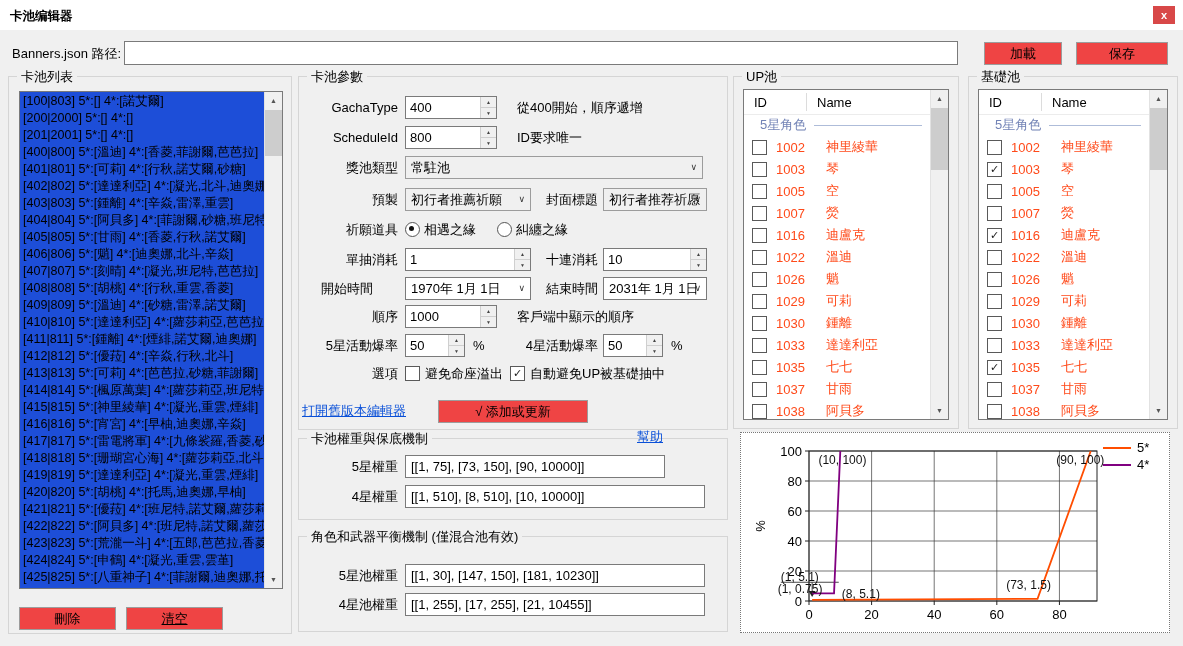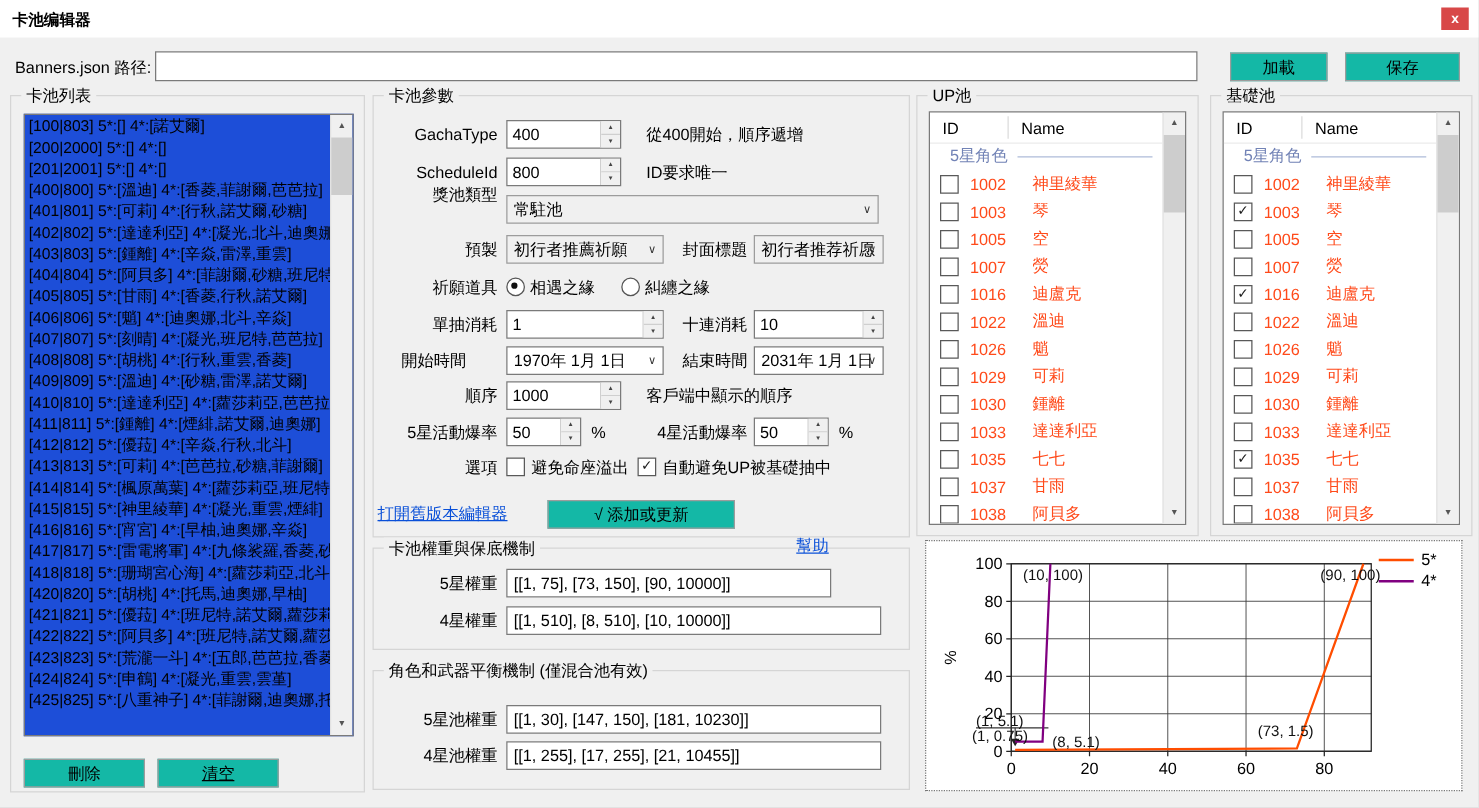--- a/index.html
+++ b/index.html
@@ -6,21 +6,21 @@
   #win{position:relative;width:1183px;height:646px;background:#f0f0f0;
        font-family:"Liberation Sans","DejaVu Sans",sans-serif;font-size:13px;color:#000;overflow:hidden;}
   
   .titlebar{position:absolute;left:0;top:0;width:100%;height:30px;background:#ffffff;}
   .title-text{position:absolute;left:10px;top:8px;font-weight:bold;font-size:12.5px;}
   .close-btn{position:absolute;right:8px;top:6px;width:22px;height:18px;background:#d84848;
              color:#fff;font-size:11px;font-weight:bold;text-align:center;line-height:18px;cursor:pointer;}
   
   .groupbox{position:absolute;border:1px solid #d5d5d5;}
   .gb-label{position:absolute;top:-9px;left:8px;background:#f0f0f0;padding:0 4px;font-size:13px;white-space:nowrap;}
-  .btn{position:absolute;background:#14b8a6;border:1px solid #9c9c9c;font-size:13px;color:#000;
+  .btn{position:absolute;background:#ef4444;border:1px solid #9c9c9c;font-size:13px;color:#000;
        display:flex;align-items:center;justify-content:center;box-sizing:border-box;cursor:pointer;}
   .flabel{position:absolute;font-size:13px;line-height:23px;text-align:right;white-space:nowrap;}
   .hint{position:absolute;font-size:13px;line-height:23px;white-space:nowrap;}
   .textbox{position:absolute;background:#fff;border:1px solid #7a7a7a;box-sizing:border-box;height:24px;
            font-size:13px;line-height:22px;padding-left:5px;white-space:nowrap;overflow:hidden;}
   .spin{position:absolute;background:#fff;border:1px solid #7a7a7a;box-sizing:border-box;height:23px;}
   .spin-val{position:absolute;left:4px;top:0;line-height:21px;font-size:13px;}
   .spin-btns{position:absolute;right:0;top:0;bottom:0;width:15px;display:flex;flex-direction:column;border-left:1px solid #cfcfcf;}
   .su,.sd{flex:1;background:#f0f0f0;font-size:5px;color:#444;display:flex;align-items:center;justify-content:center;}
   .su{border-bottom:1px solid #cfcfcf;}
@@ -96,20 +96,21 @@
           <div class="list-item">[409|809] 5*:[溫迪] 4*:[砂糖,雷澤,諾艾爾]</div>
           <div class="list-item">[410|810] 5*:[達達利亞] 4*:[蘿莎莉亞,芭芭拉,菲謝爾]</div>
           <div class="list-item">[411|811] 5*:[鍾離] 4*:[煙緋,諾艾爾,迪奧娜]</div>
           <div class="list-item">[412|812] 5*:[優菈] 4*:[辛焱,行秋,北斗]</div>
           <div class="list-item">[413|813] 5*:[可莉] 4*:[芭芭拉,砂糖,菲謝爾]</div>
           <div class="list-item">[414|814] 5*:[楓原萬葉] 4*:[蘿莎莉亞,班尼特,雷澤]</div>
           <div class="list-item">[415|815] 5*:[神里綾華] 4*:[凝光,重雲,煙緋]</div>
           <div class="list-item">[416|816] 5*:[宵宮] 4*:[早柚,迪奧娜,辛焱]</div>
           <div class="list-item">[417|817] 5*:[雷電將軍] 4*:[九條裟羅,香菱,砂糖]</div>
           <div class="list-item">[418|818] 5*:[珊瑚宮心海] 4*:[蘿莎莉亞,北斗,行秋]</div>
+          <div class="list-item">[419|819] 5*:[達達利亞] 4*:[凝光,重雲,煙緋]</div>
           <div class="list-item">[420|820] 5*:[胡桃] 4*:[托馬,迪奧娜,早柚]</div>
           <div class="list-item">[421|821] 5*:[優菈] 4*:[班尼特,諾艾爾,蘿莎莉亞]</div>
           <div class="list-item">[422|822] 5*:[阿貝多] 4*:[班尼特,諾艾爾,蘿莎莉亞]</div>
           <div class="list-item">[423|823] 5*:[荒瀧一斗] 4*:[五郎,芭芭拉,香菱]</div>
           <div class="list-item">[424|824] 5*:[申鶴] 4*:[凝光,重雲,雲堇]</div>
           <div class="list-item">[425|825] 5*:[八重神子] 4*:[菲謝爾,迪奧娜,托馬]</div>
         </div>
       <div class="vscroll">
         <div class="sb-btn sb-up">▲</div>
         <div class="sb-thumb" style="top:18px;height:46px;"></div>
@@ -137,21 +138,21 @@
   <div class="flabel" style="left:296px;top:126px;width:102px;">ScheduleId</div>
   <div class="spin" style="left:405px;top:126px;width:92px;">
     <span class="spin-val">800</span>
     <span class="spin-btns">
         <span class="su">▲</span>
         <span class="sd">▼</span>
       </span>
   </div>
   <div class="hint" style="left:517px;top:126px;">ID要求唯一</div>
 
-  <div class="flabel" style="left:296px;top:144px;width:102px;">獎池類型</div>
+  <div class="flabel" style="left:296px;top:156px;width:102px;">獎池類型</div>
   <div class="combo" style="left:405px;top:156px;width:298px;">
     <span>常駐池</span>
     <span class="chev">∨</span>
   </div>
 
   <div class="flabel" style="left:296px;top:188px;width:102px;">預製</div>
   <div class="combo" style="left:405px;top:188px;width:126px;">
     <span>初行者推薦祈願</span>
     <span class="chev">∨</span>
   </div>

